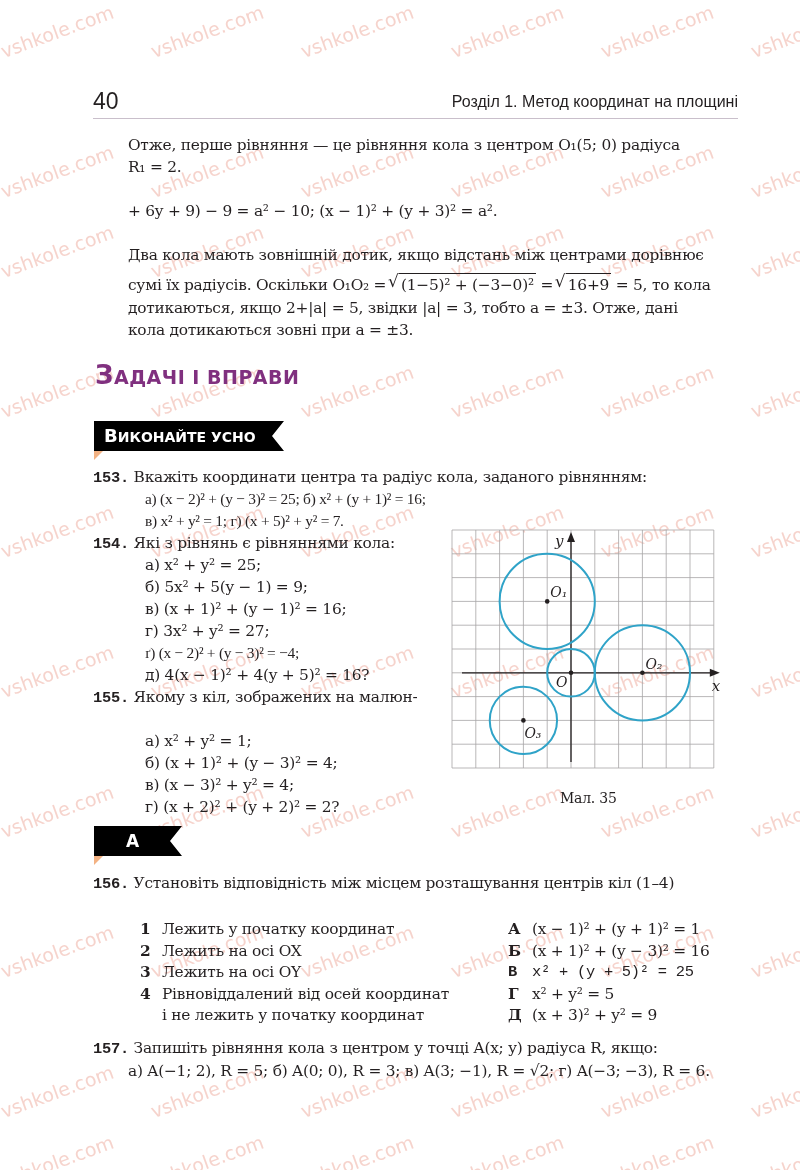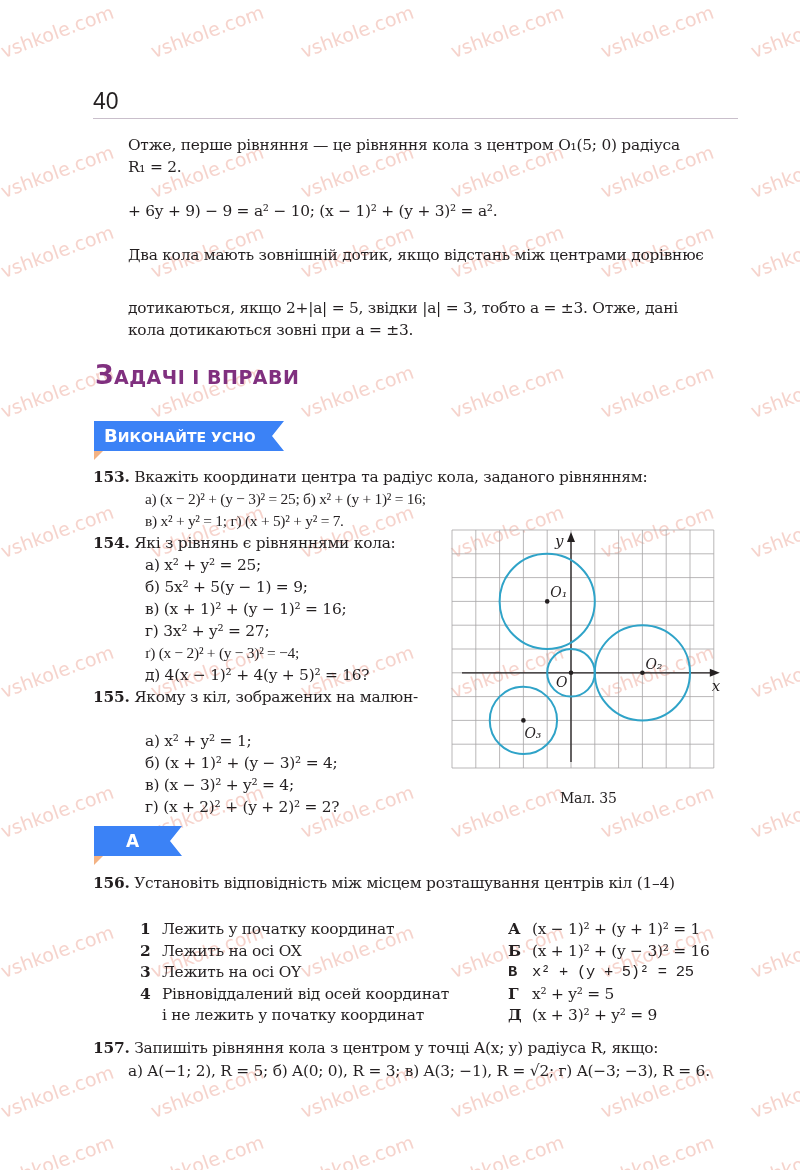--- a/index.html
+++ b/index.html
@@ -21,26 +21,26 @@
   .text { font-size: 15.4px; line-height: 22px; font-family: "DejaVu Serif", serif; letter-spacing: -0.25px; }
   .para { left: 128px; width: 612px; text-align: justify; }
   .sqrt { display: inline-block; position: relative; border-top: 1px solid #231f20; padding: 0 2px; margin-left: 8px; }
   .sqrt::before { content: "√"; position: absolute; left: -11px; top: -4px; font-size: 17px; }
   .section-title {
     left: 95px; top: 360px; font-family: "DejaVu Sans", sans-serif; font-weight: bold;
     color: #80307f; font-size: 19px; letter-spacing: 0.5px;
   }
   .section-title .cap { font-size: 26px; }
   .banner {
-    position: absolute; background: #3b82f6; color: #fff; font-family: "DejaVu Sans", sans-serif;
+    position: absolute; background: #000000; color: #fff; font-family: "DejaVu Sans", sans-serif;
     font-weight: bold; height: 30px; line-height: 30px; padding-left: 10px;
     clip-path: polygon(0 0, 100% 0, calc(100% - 12px) 50%, 100% 100%, 0 100%);
   }
   .banner-fold { position: absolute; width: 0; height: 0; border-left: 9px solid #f3b283; border-bottom: 9px solid transparent; }
-  .num { font-weight: bold; }
+  .num { font-weight: bold; font-family: Liberation Mono, monospace; }
   .item { left: 145px; font-family: Liberation Serif, serif; }
   .grid-wrap { left: 450px; top: 527px; }
   .caption { left: 560px; top: 787px; font-size: 14px; }
   .match-num { font-weight: bold; display: inline-block; width: 22px; }
   .match-let { font-weight: bold; display: inline-block; width: 24px; }
 </style>
 </head>
 <body>
 
 <div id="watermarks">
@@ -102,30 +102,40 @@
     <div class="wm" style="left: 155px; top: 1170px;">vshkole.com</div>
     <div class="wm" style="left: 305px; top: 1170px;">vshkole.com</div>
     <div class="wm" style="left: 455px; top: 1170px;">vshkole.com</div>
     <div class="wm" style="left: 605px; top: 1170px;">vshkole.com</div>
     <div class="wm" style="left: 755px; top: 1170px;">vshkole.com</div>
   </div>
 
 <div class="page">
 
   <div class="abs header-num">40</div>
+  <div class="abs header-title">Розділ 1. Метод координат на площині</div>
   <div class="abs header-rule"></div>
 
   <div class="abs text para" style="top:134px;">
     <span>Отже, перше рівняння — це рівняння кола з центром</span>
     <span>O₁(5; 0)</span>
     <span>радіуса</span>
   </div>
   <div class="abs text para" style="top:156px;">R₁ = 2.</div>
   <div class="abs text para" style="top:200px;">+ 6y + 9) − 9 = a² − 10; (x − 1)² + (y + 3)² = a².</div>
   <div class="abs text para" style="top:244px;">Два кола мають зовнішній дотик, якщо відстань між центрами дорівнює</div>
+  <div class="abs text para" style="top:273px;">
+    <span>сумі їх радіусів. Оскільки</span>
+    <span>O₁O₂ =</span>
+    <span class="sqrt">(1−5)² + (−3−0)²</span>
+    <span>=</span>
+    <span class="sqrt">16+9</span>
+    <span>= 5,</span>
+    <span>то кола</span>
+  </div>
   <div class="abs text para" style="top:297px;">дотикаються, якщо 2+|a| = 5, звідки |a| = 3, тобто a = ±3. Отже, дані</div>
   <div class="abs text para" style="top:319px;">кола дотикаються зовні при a = ±3.</div>
 
   <div class="abs section-title">
     <span class="cap">З</span><span>АДАЧІ І ВПРАВИ</span>
   </div>
 
   <div class="banner" style="left:94px; top:421px; width:180px; font-size:14px;">
     <span style="font-size:18px;">В</span><span>ИКОНАЙТЕ УСНО</span>
   </div>

